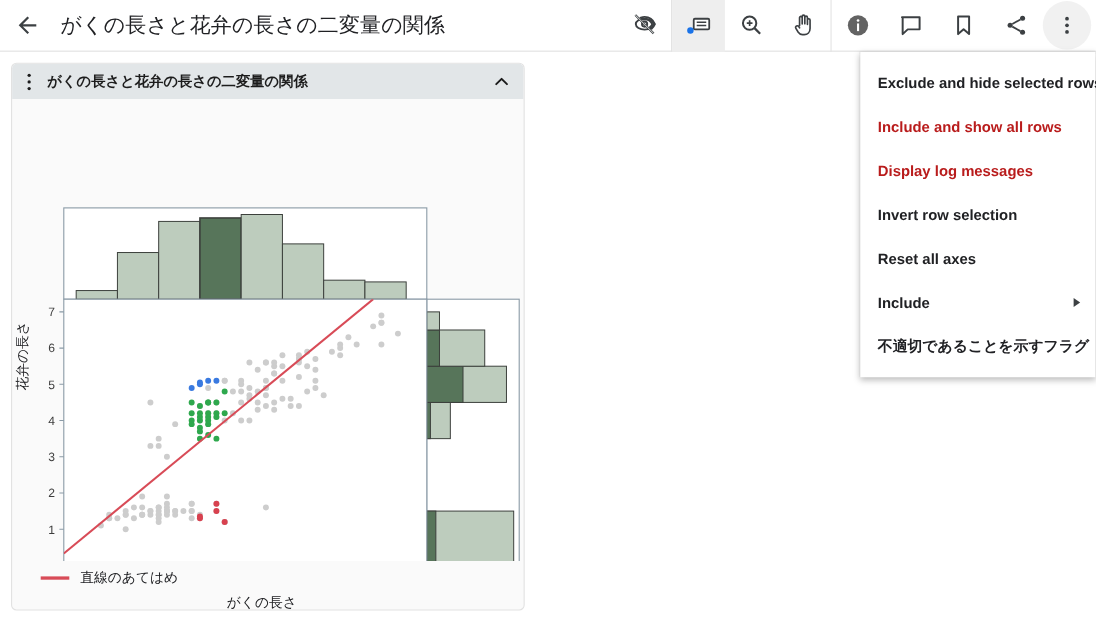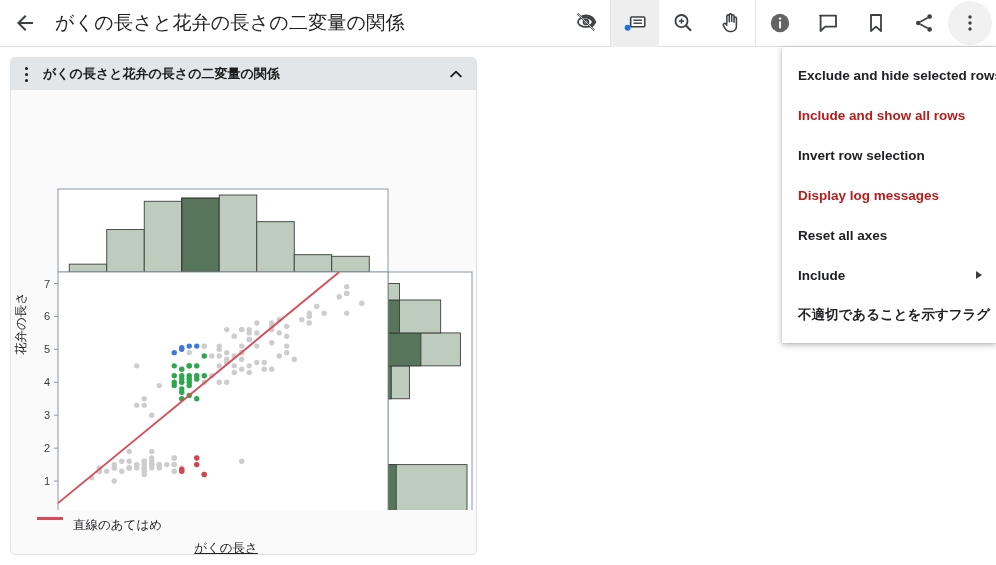--- a/index.html
+++ b/index.html
@@ -149,37 +149,36 @@
   .plot-area {
     position: relative;
     width: 465px;
     height: 464px;
   }
 
   
   .legend {
     position: absolute;
     left: 26px; top: 427px;
-    display: flex; align-items: flex-start;
+    display: flex; align-items: center;
     gap: 10px;
   }
   .legend-swatch {
     width: 26px; height: 3px;
     background: #d84b57;
   }
   .legend-label { font-size: 12.5px; color: #202124; }
 
   .axis-label-x {
     position: absolute;
-    left: 0; top: 450px;
+    left: 12px; top: 450px;
     width: 430px;
     text-align: center;
     font-size: 12.5px;
     color: #202124;
-    text-decoration: underline;
   }
   .axis-label-y {
     position: absolute;
     left: -30px; top: 225px;
     width: 80px;
     text-align: center;
     font-size: 12.5px;
     color: #202124;
     transform: rotate(-90deg);
   }
@@ -278,25 +277,25 @@
   </div>
 </div>
 
 <div class="menu">
   <div class="menu-item">
       <span>Exclude and hide selected rows</span>
     </div>
   <div class="menu-item disabled">
       <span>Include and show all rows</span>
     </div>
+  <div class="menu-item disabled">
+      <span>Display log messages</span>
+    </div>
   <div class="menu-item">
       <span>Invert row selection</span>
-    </div>
-  <div class="menu-item disabled">
-      <span>Display log messages</span>
     </div>
   <div class="menu-item">
       <span>Reset all axes</span>
     </div>
   <div class="menu-item">
     <span>Include</span>
     <span class="submenu-arrow"></span>
   </div>
   <div class="menu-item">
       <span>不適切であることを示すフラグ</span>

